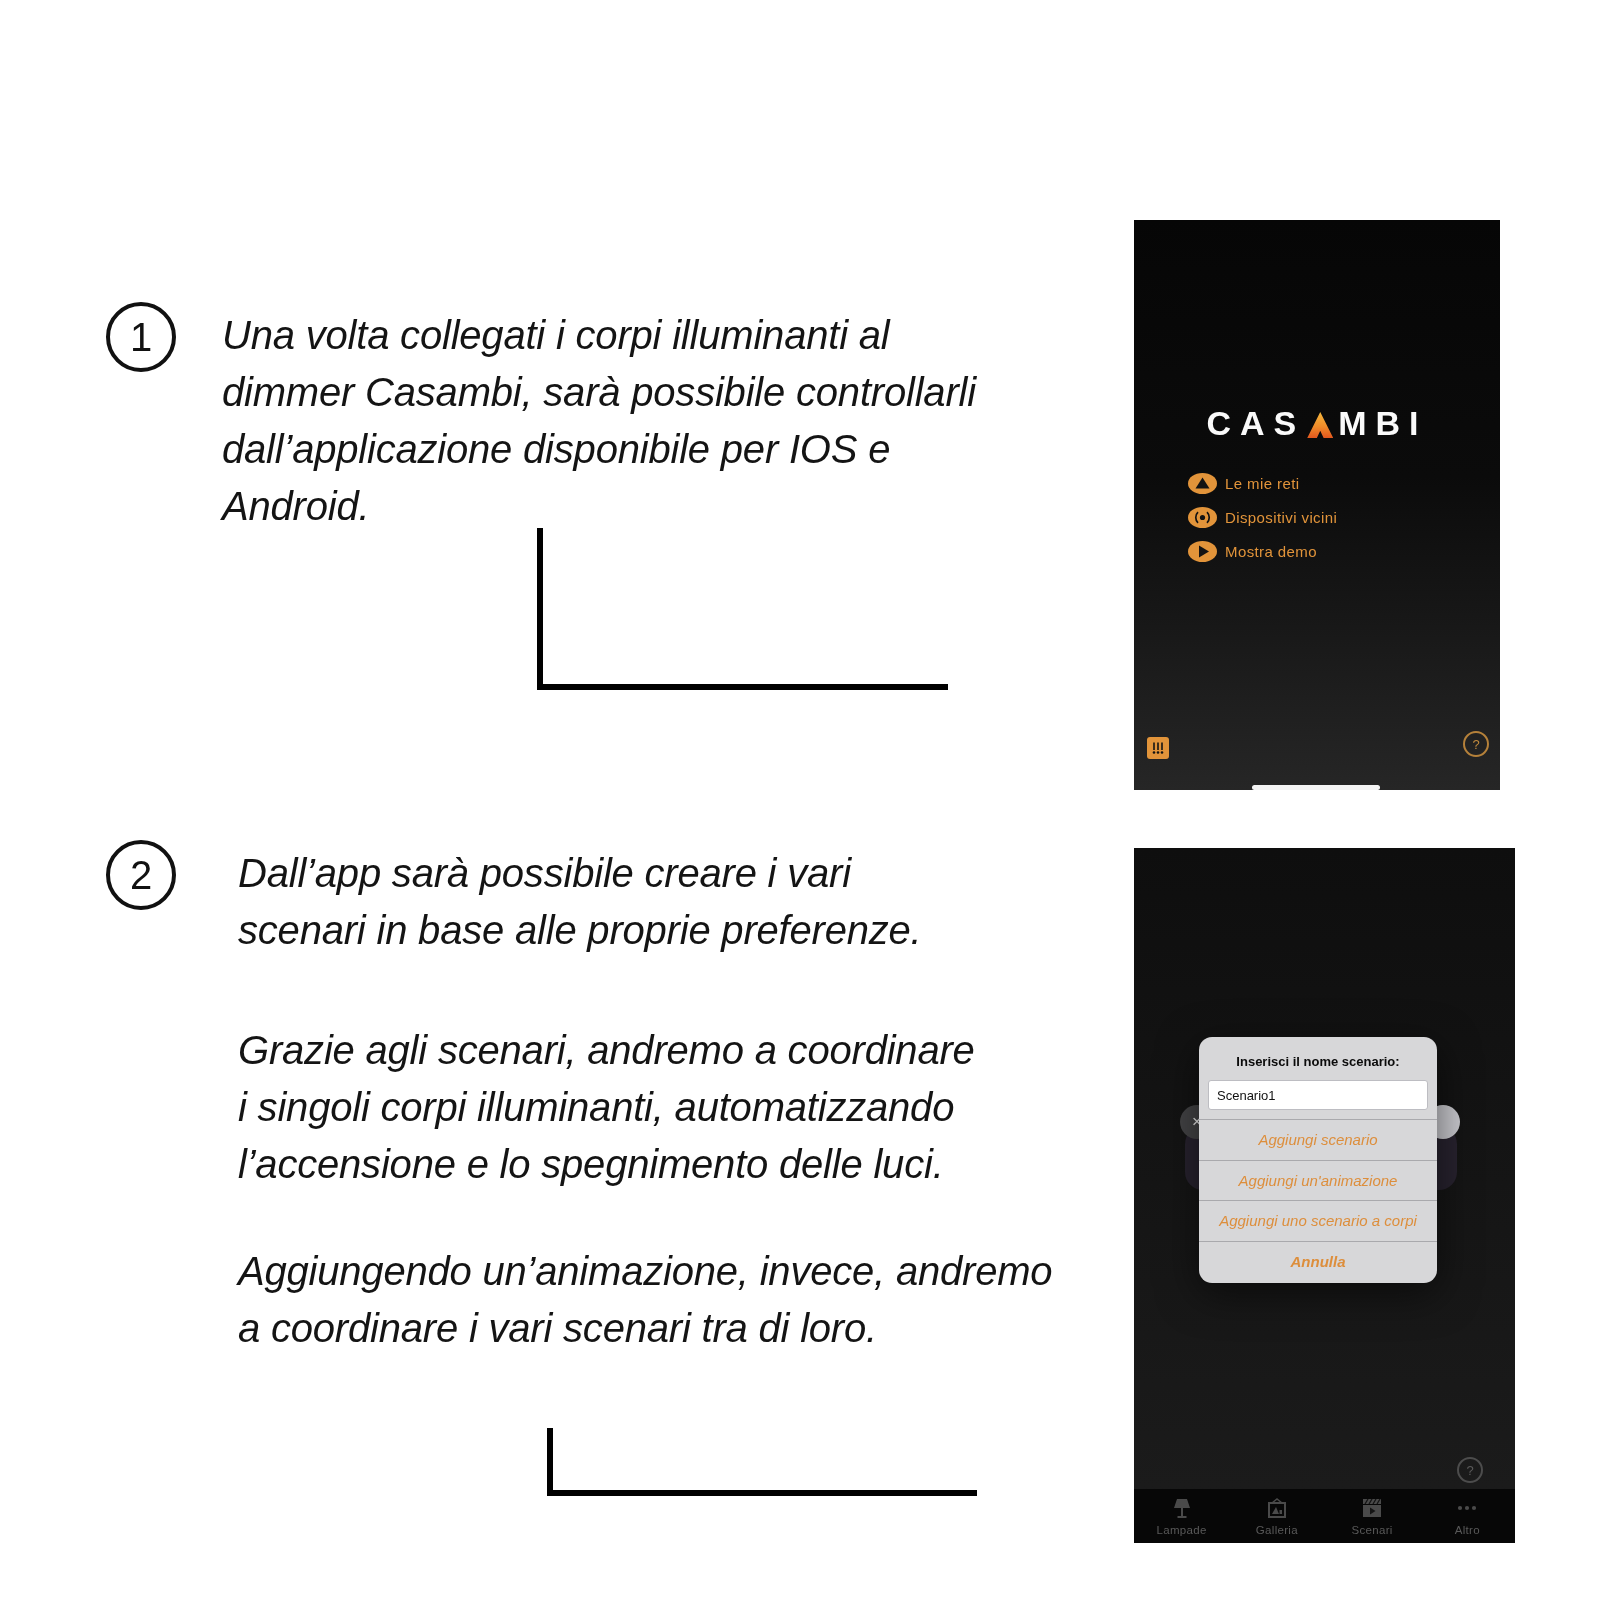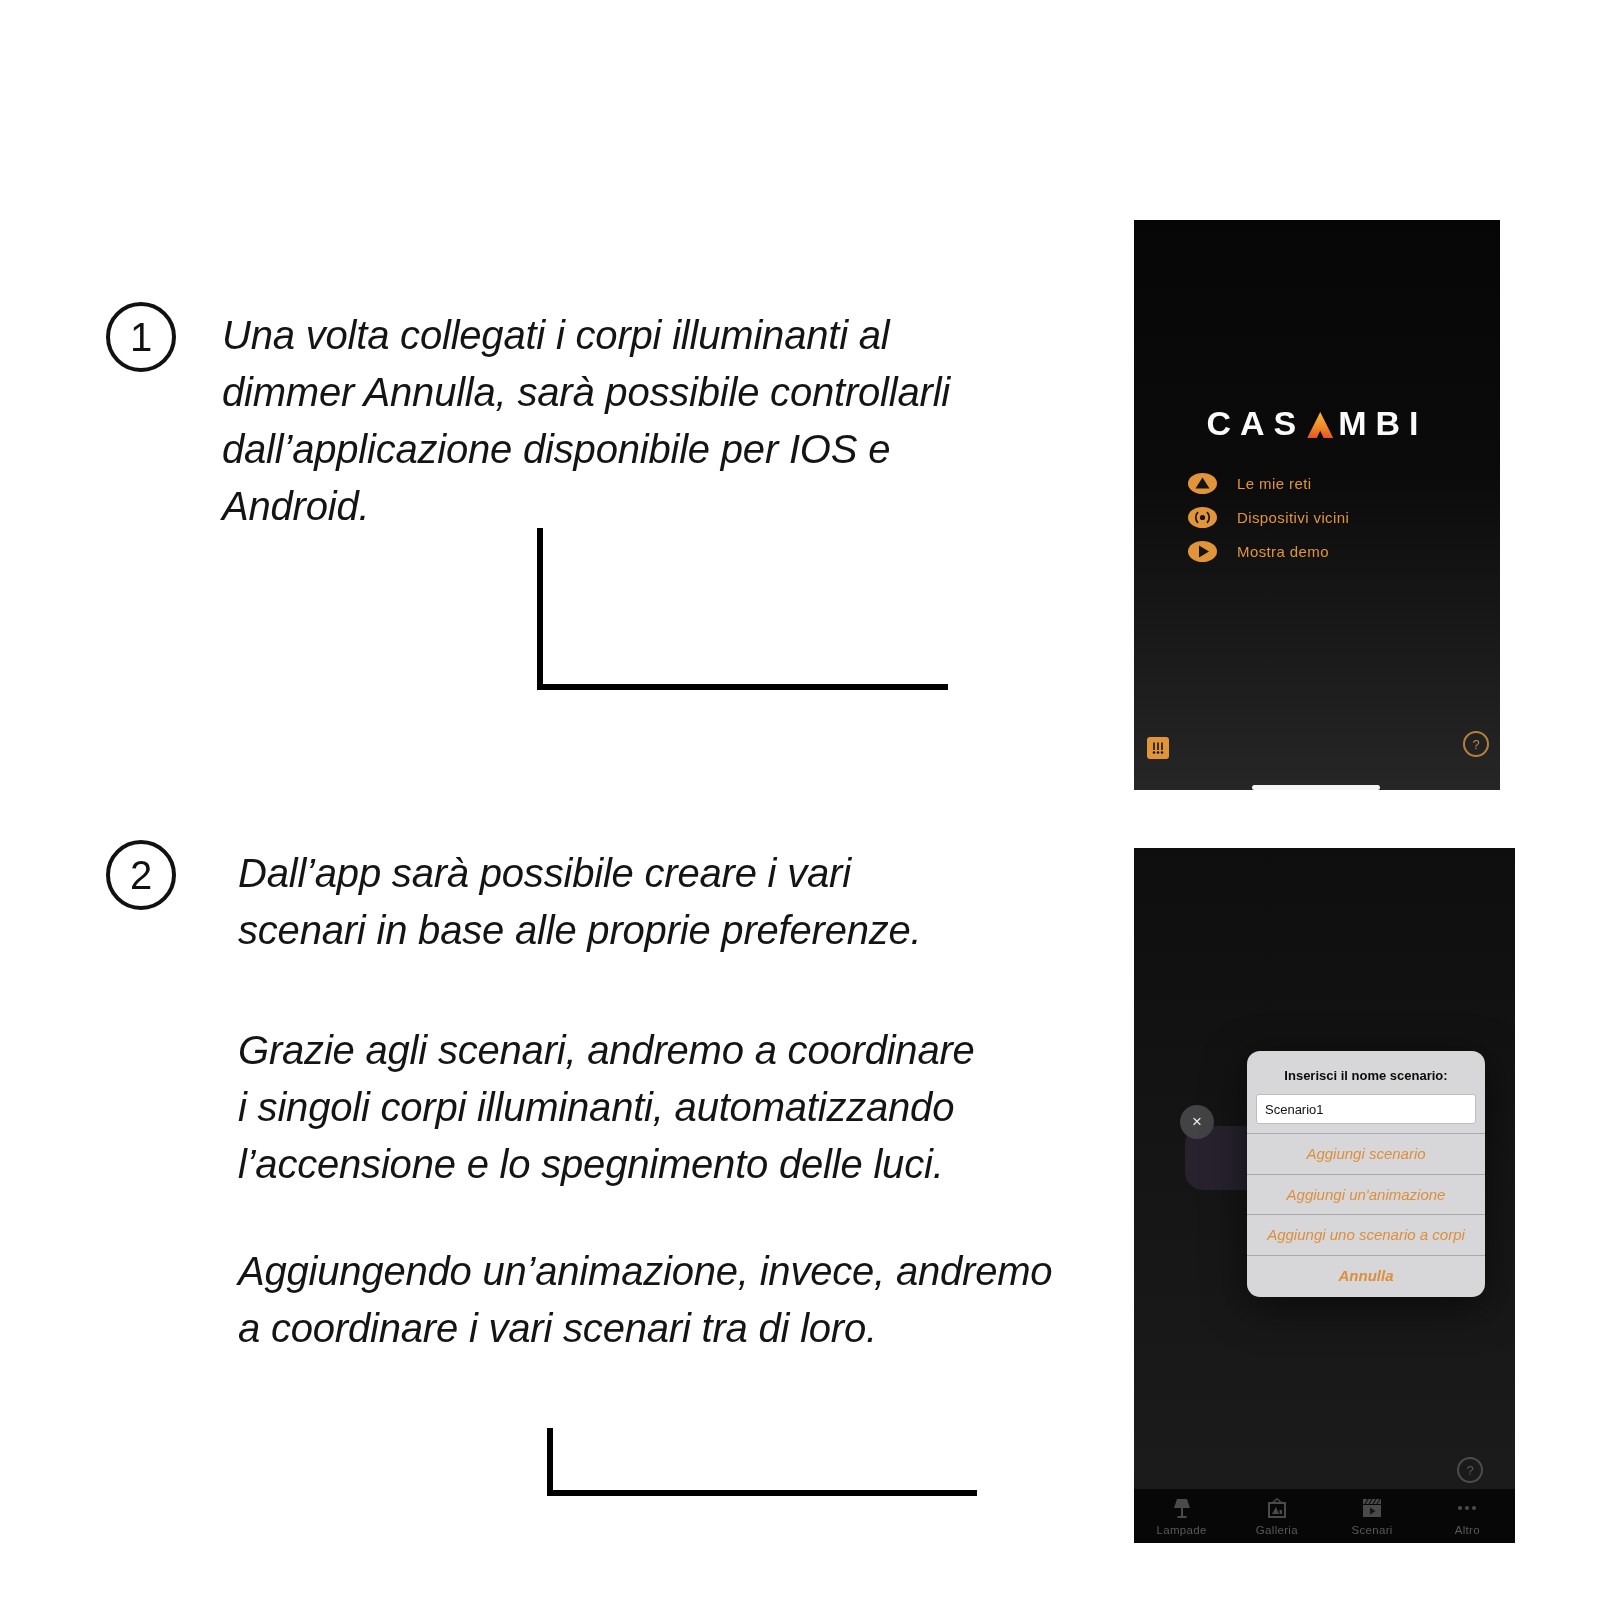--- a/index.html
+++ b/index.html
@@ -26,37 +26,37 @@
   
   .logo{position:absolute;left:0;top:184px;width:100%;text-align:center;
         color:#fafafa;font-size:34px;font-weight:700;letter-spacing:9px;white-space:nowrap;}
   .logo-mark{display:inline-block;width:26px;height:26px;margin:0 5px -3px 2px;
              background:linear-gradient(180deg,#f6b73c 0%,#ef8c2a 55%,#e2571e 100%);
              clip-path:polygon(50% 0%,100% 100%,63% 100%,50% 72%,37% 100%,0% 100%);}
   .menu{position:absolute;left:54px;top:253px;}
   .menu-row{display:flex;align-items:center;margin-bottom:13px;cursor:pointer;}
   .menu-ic{width:29px;height:21px;border-radius:50%;background:#e2943a;flex:0 0 auto;
            display:flex;align-items:center;justify-content:center;}
-  .menu-label{margin-left:20px;color:#e2943a;font-size:15px;letter-spacing:0.4px;}
+  .menu-label{margin-left:8px;color:#e2943a;font-size:15px;letter-spacing:0.4px;}
   .help-btn{position:absolute;width:22px;height:22px;border-radius:50%;
             display:flex;align-items:center;justify-content:center;font-size:13px;}
   .help1{right:11px;bottom:33px;border:2px solid #b5813a;color:#c08a3e;}
   .help2{right:32px;bottom:60px;border:2px solid #4c4c4c;color:#5a5a5a;}
   .settings-btn{position:absolute;left:13px;bottom:31px;width:22px;height:22px;border-radius:3px;
                 background:#e2943a;display:flex;align-items:center;justify-content:center;}
   .home-bar{position:absolute;left:118px;bottom:0px;width:128px;height:5px;border-radius:3px;background:#f5f5f5;}
 
   
   .bg-card{position:absolute;left:51px;top:278px;width:272px;height:64px;border-radius:18px;background:#27222e;}
   .bg-circle{position:absolute;width:34px;height:34px;border-radius:50%;top:257px;
              display:flex;align-items:center;justify-content:center;}
   .bg-circle.left{left:46px;background:#434345;color:#ececec;font-size:17px;}
   .bg-circle.right{left:292px;background:#c7c7cc;}
-  .dialog{position:absolute;left:65px;top:203px;width:238px;height:246px;border-radius:13px;
-          background:#d7d7d9;box-shadow:0 10px 40px rgba(0,0,0,0.55);margin-left:48px;}
+  .dialog{position:absolute;left:65px;top:189px;width:238px;height:246px;border-radius:13px;
+          background:#d7d7d9;box-shadow:0 10px 40px rgba(0,0,0,0.55);}
   .dlg-title{padding-top:17px;text-align:center;font-size:13px;font-weight:600;color:#0b0b0b;}
   .dlg-input{margin:11px 9px 9px 9px;height:28px;background:#ffffff;border:1px solid #bdbdc2;border-radius:3px;
              display:flex;align-items:center;padding-left:8px;font-size:13px;color:#111;}
   .dlg-row{height:39.5px;border-top:1px solid rgba(60,60,67,0.29);
            display:flex;align-items:center;justify-content:center;
            color:#dd8e3c;font-size:15px;cursor:pointer;font-style:italic;}
   .dlg-row.cancel{font-weight:700;}
 
   
   .tabbar{position:absolute;left:0;bottom:0;width:100%;height:54px;background:#070707;
@@ -67,21 +67,21 @@
 </head>
 <body>
 
 <div id="canvas">
 
 
   <div class="abs stepnum" style="left:106px;top:302px;">
     <span>1</span>
   </div>
   <div class="abs para" style="left:222px;top:307px;">Una volta collegati i corpi illuminanti al
-dimmer Annulla, sarà possibile controllarli
+dimmer Casambi, sarà possibile controllarli
 dall’applicazione disponibile per IOS e
 Android.</div>
 
   <div class="abs conn" style="left:537px;top:528px;width:6px;height:162px;"></div>
   <div class="abs conn" style="left:537px;top:684px;width:411px;height:6px;"></div>
 
   <div class="abs stepnum" style="left:106px;top:840px;">
     <span>2</span>
   </div>
   <div class="abs para" style="left:238px;top:1022px;">Grazie agli scenari, andremo a coordinare

